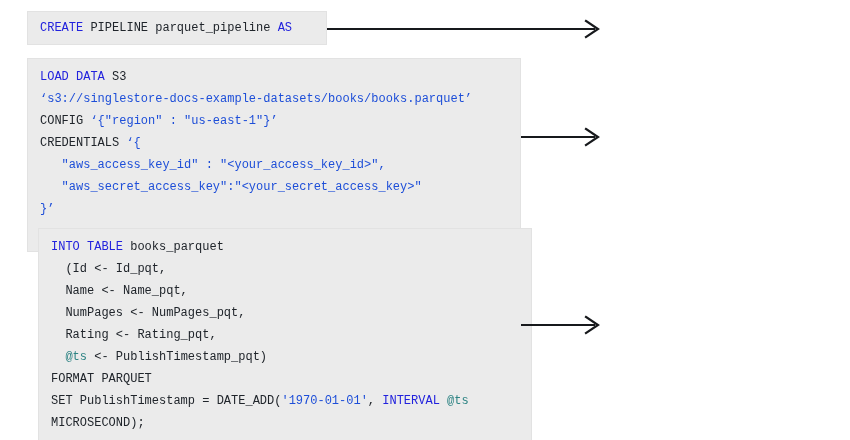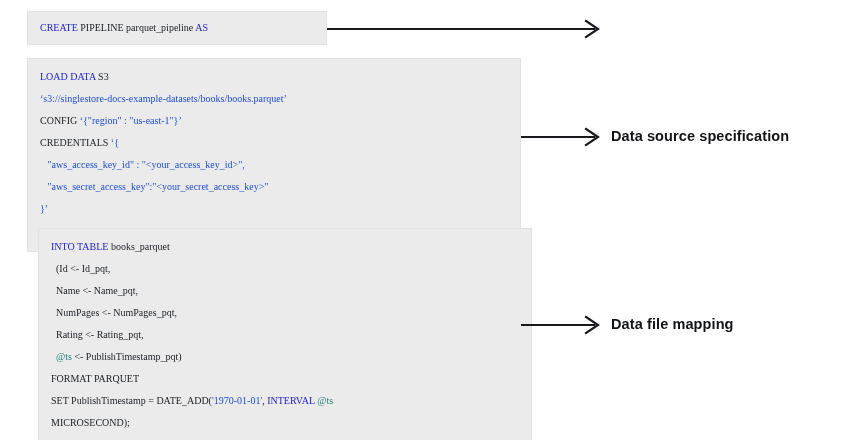--- a/index.html
+++ b/index.html
@@ -20,22 +20,22 @@
     inset: 0;
   }
 
   
   .code-block {
     position: absolute;
     background: #ebebeb;
     border: 1px solid #e2e2e2;
     box-sizing: border-box;
     padding: 8px 0 8px 12px;
-    font-family: Liberation Serif, serif;
-    font-size: 10px;
+    font-family: Liberation Mono, monospace;
+    font-size: 12px;
     line-height: 22px;
     color: #20252b;
     white-space: pre;
   }
   #block-declaration {
     left: 27px;
     top: 11px;
     width: 300px;
     height: 34px;
     padding-top: 5px;
@@ -114,17 +114,15 @@
     <line class="arrow-line" x1="0" y1="11" x2="74" y2="11"></line>
     <polyline class="arrow-head" points="65,3 77,11 65,19"></polyline>
   </svg>
 
   <svg class="arrow-svg" style="left:521px; top:314px;" width="82" height="24">
     <line class="arrow-line" x1="0" y1="11" x2="74" y2="11"></line>
     <polyline class="arrow-head" points="65,3 77,11 65,19"></polyline>
   </svg>
 
 
-  <div class="annotation" id="label-source">Data source specification</div>
 
-  <div class="annotation" id="label-mapping">Data file mapping</div>
 
 </div>
 
 </body></html>

